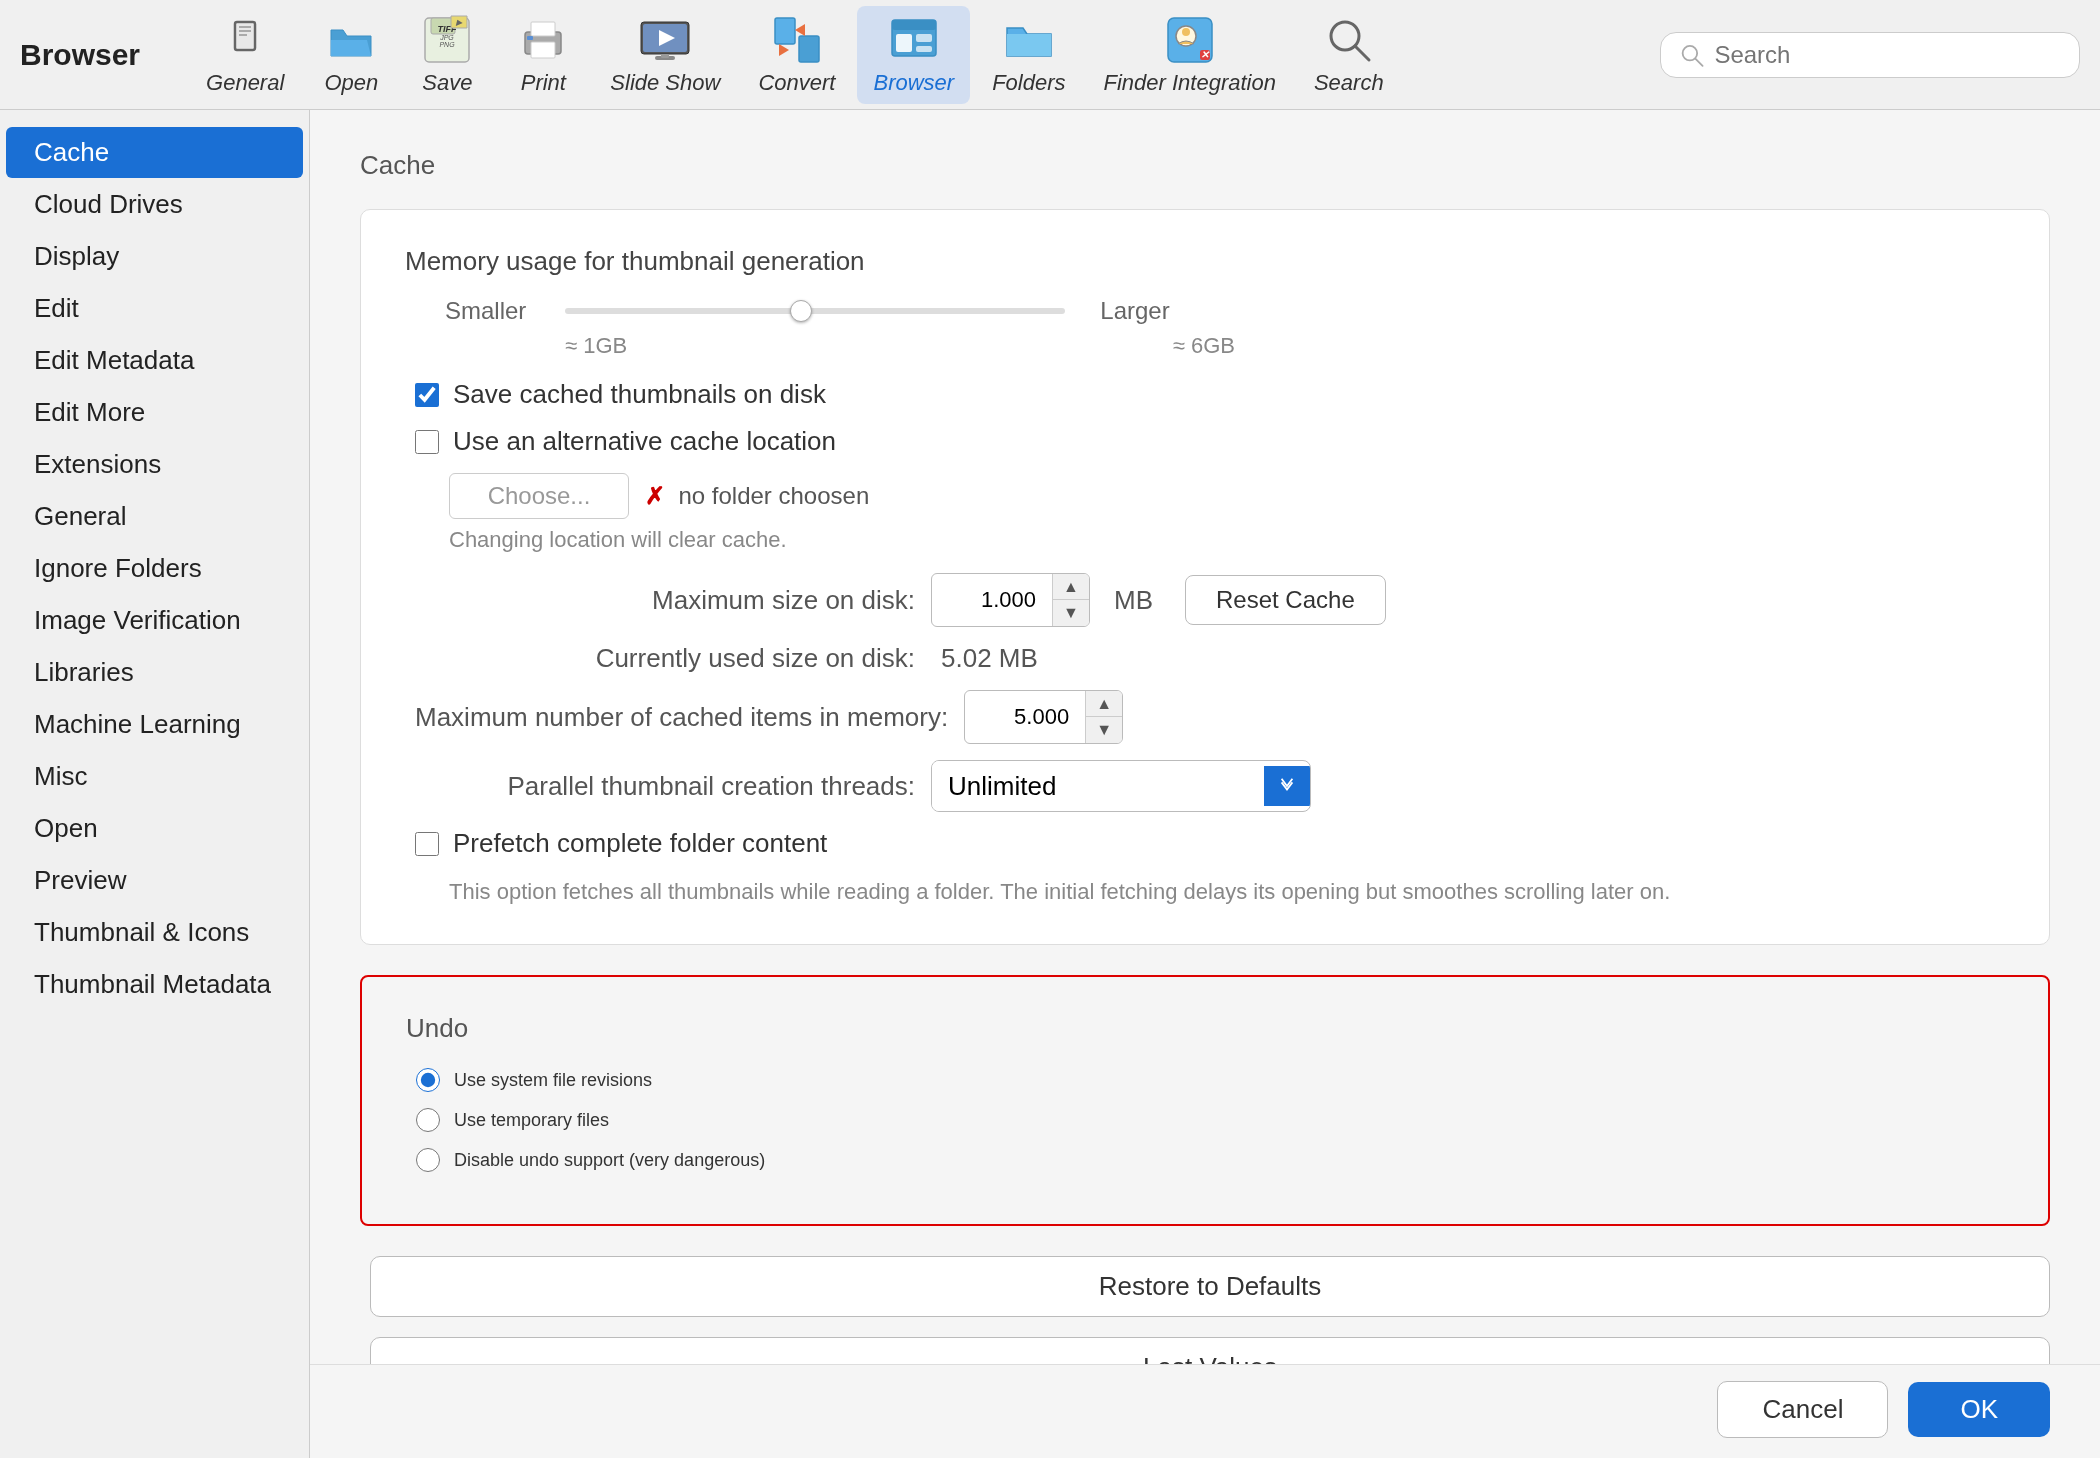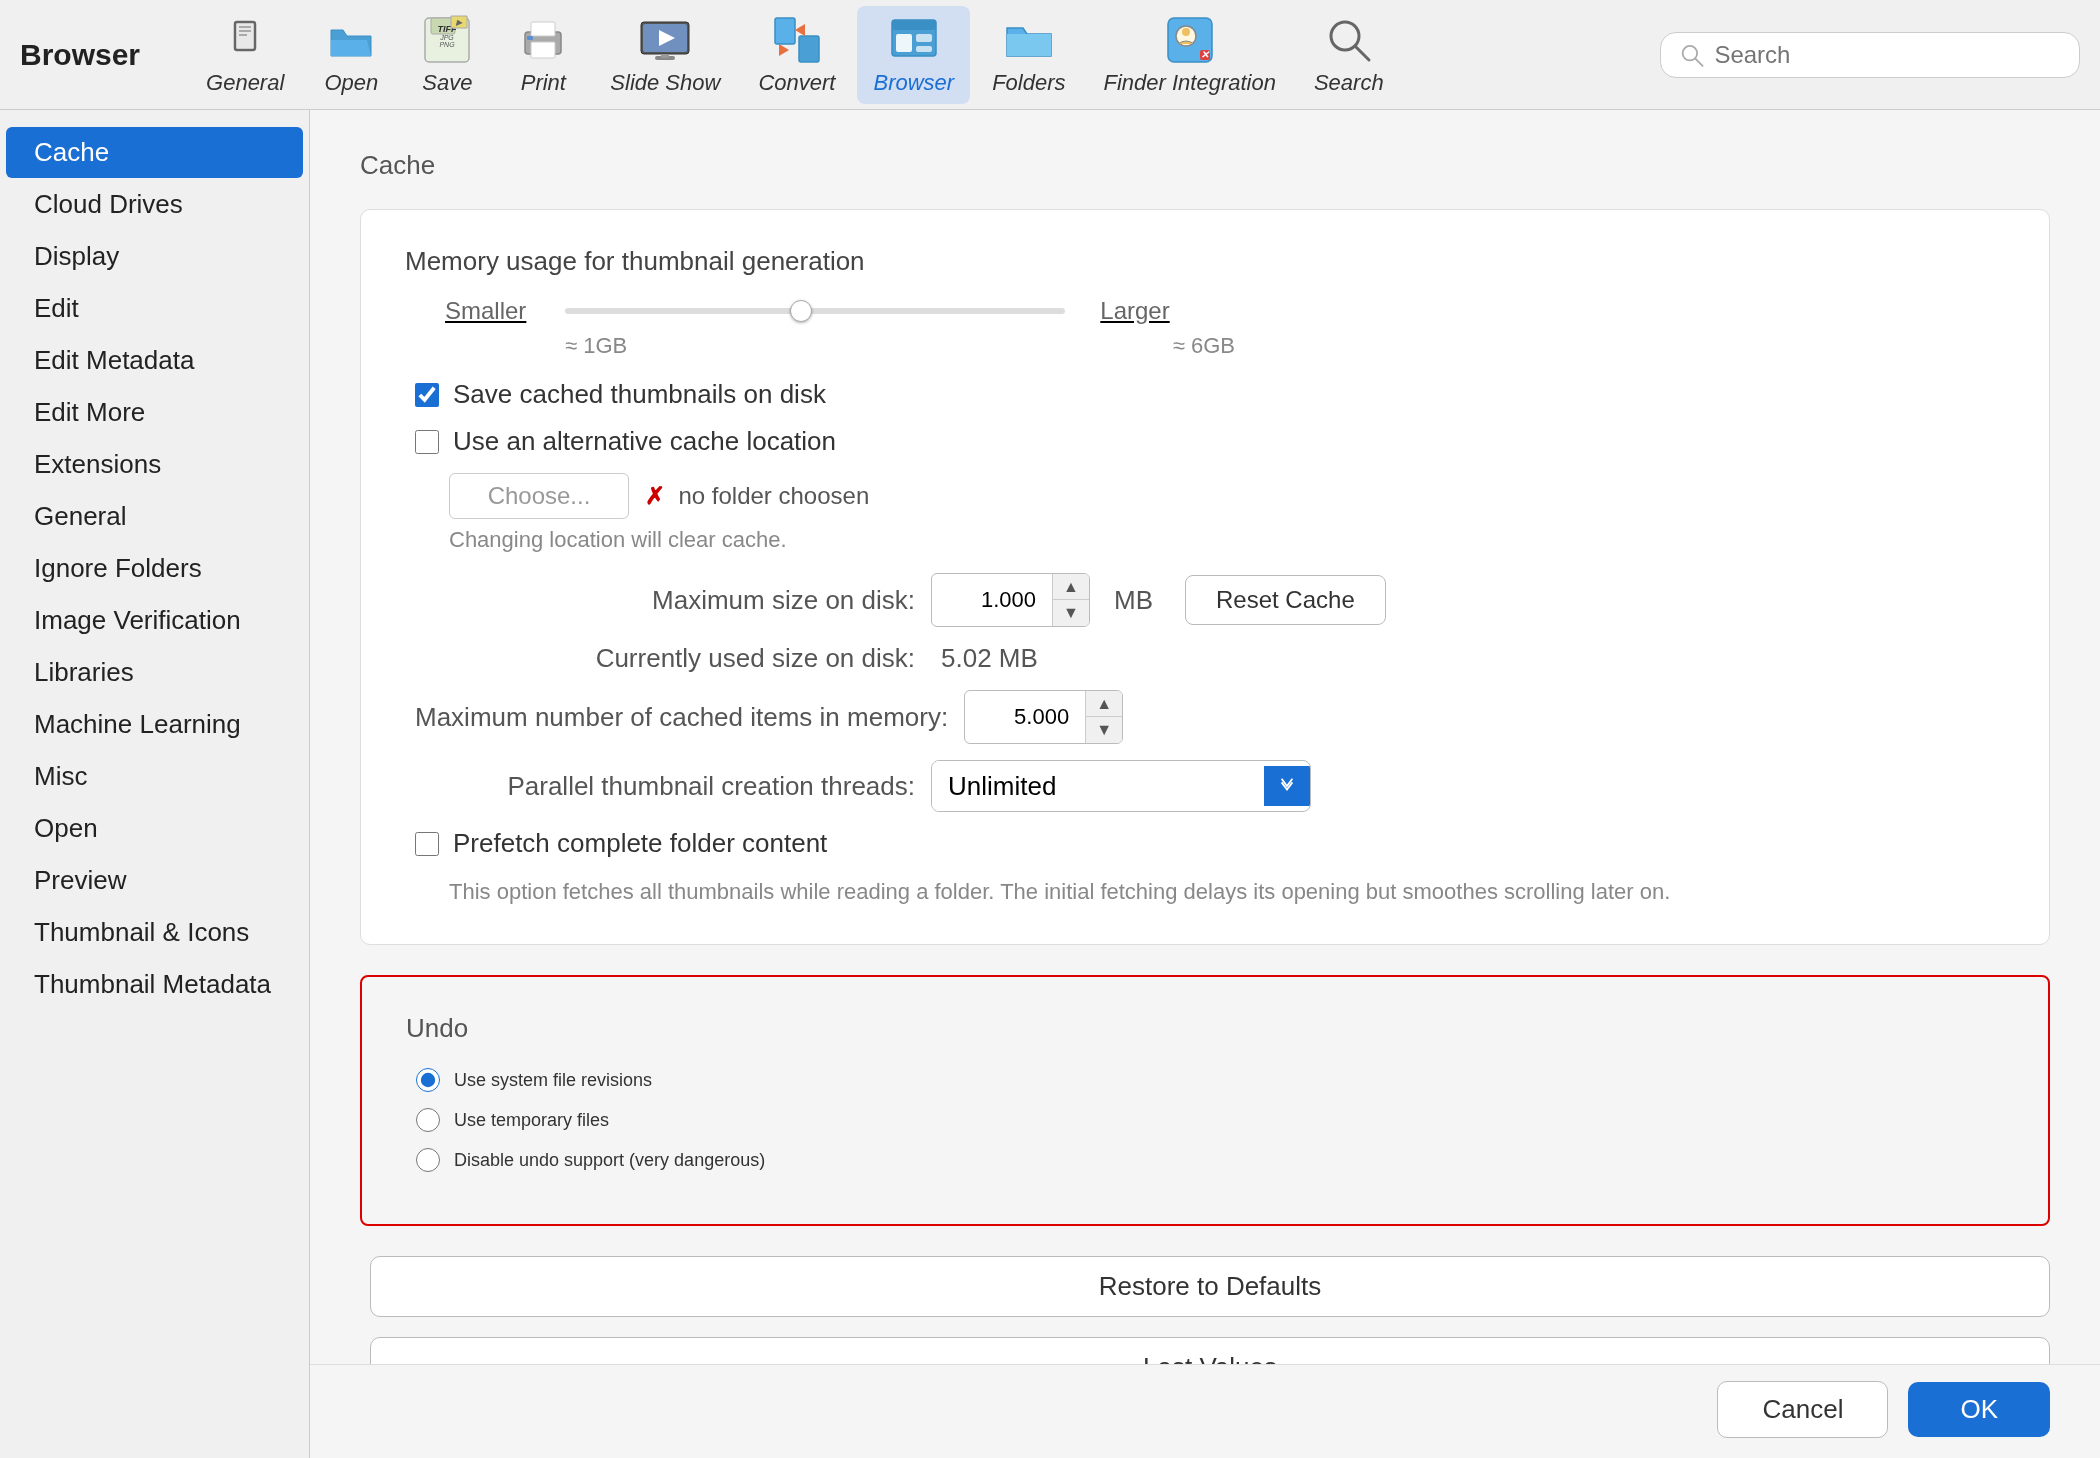--- a/index.html
+++ b/index.html
@@ -141,21 +141,20 @@
       margin-bottom: 20px;
     }
 
     
     .slider-row {
       display: flex;
       align-items: center;
       gap: 20px;
       margin-bottom: 8px;
       padding-left: 40px;
-      text-decoration: underline;
     }
     .slider-label {
       font-size: 24px;
       color: #666;
       min-width: 100px;
     }
     .slider-label.right {
       text-align: center;
       min-width: 100px;
     }

